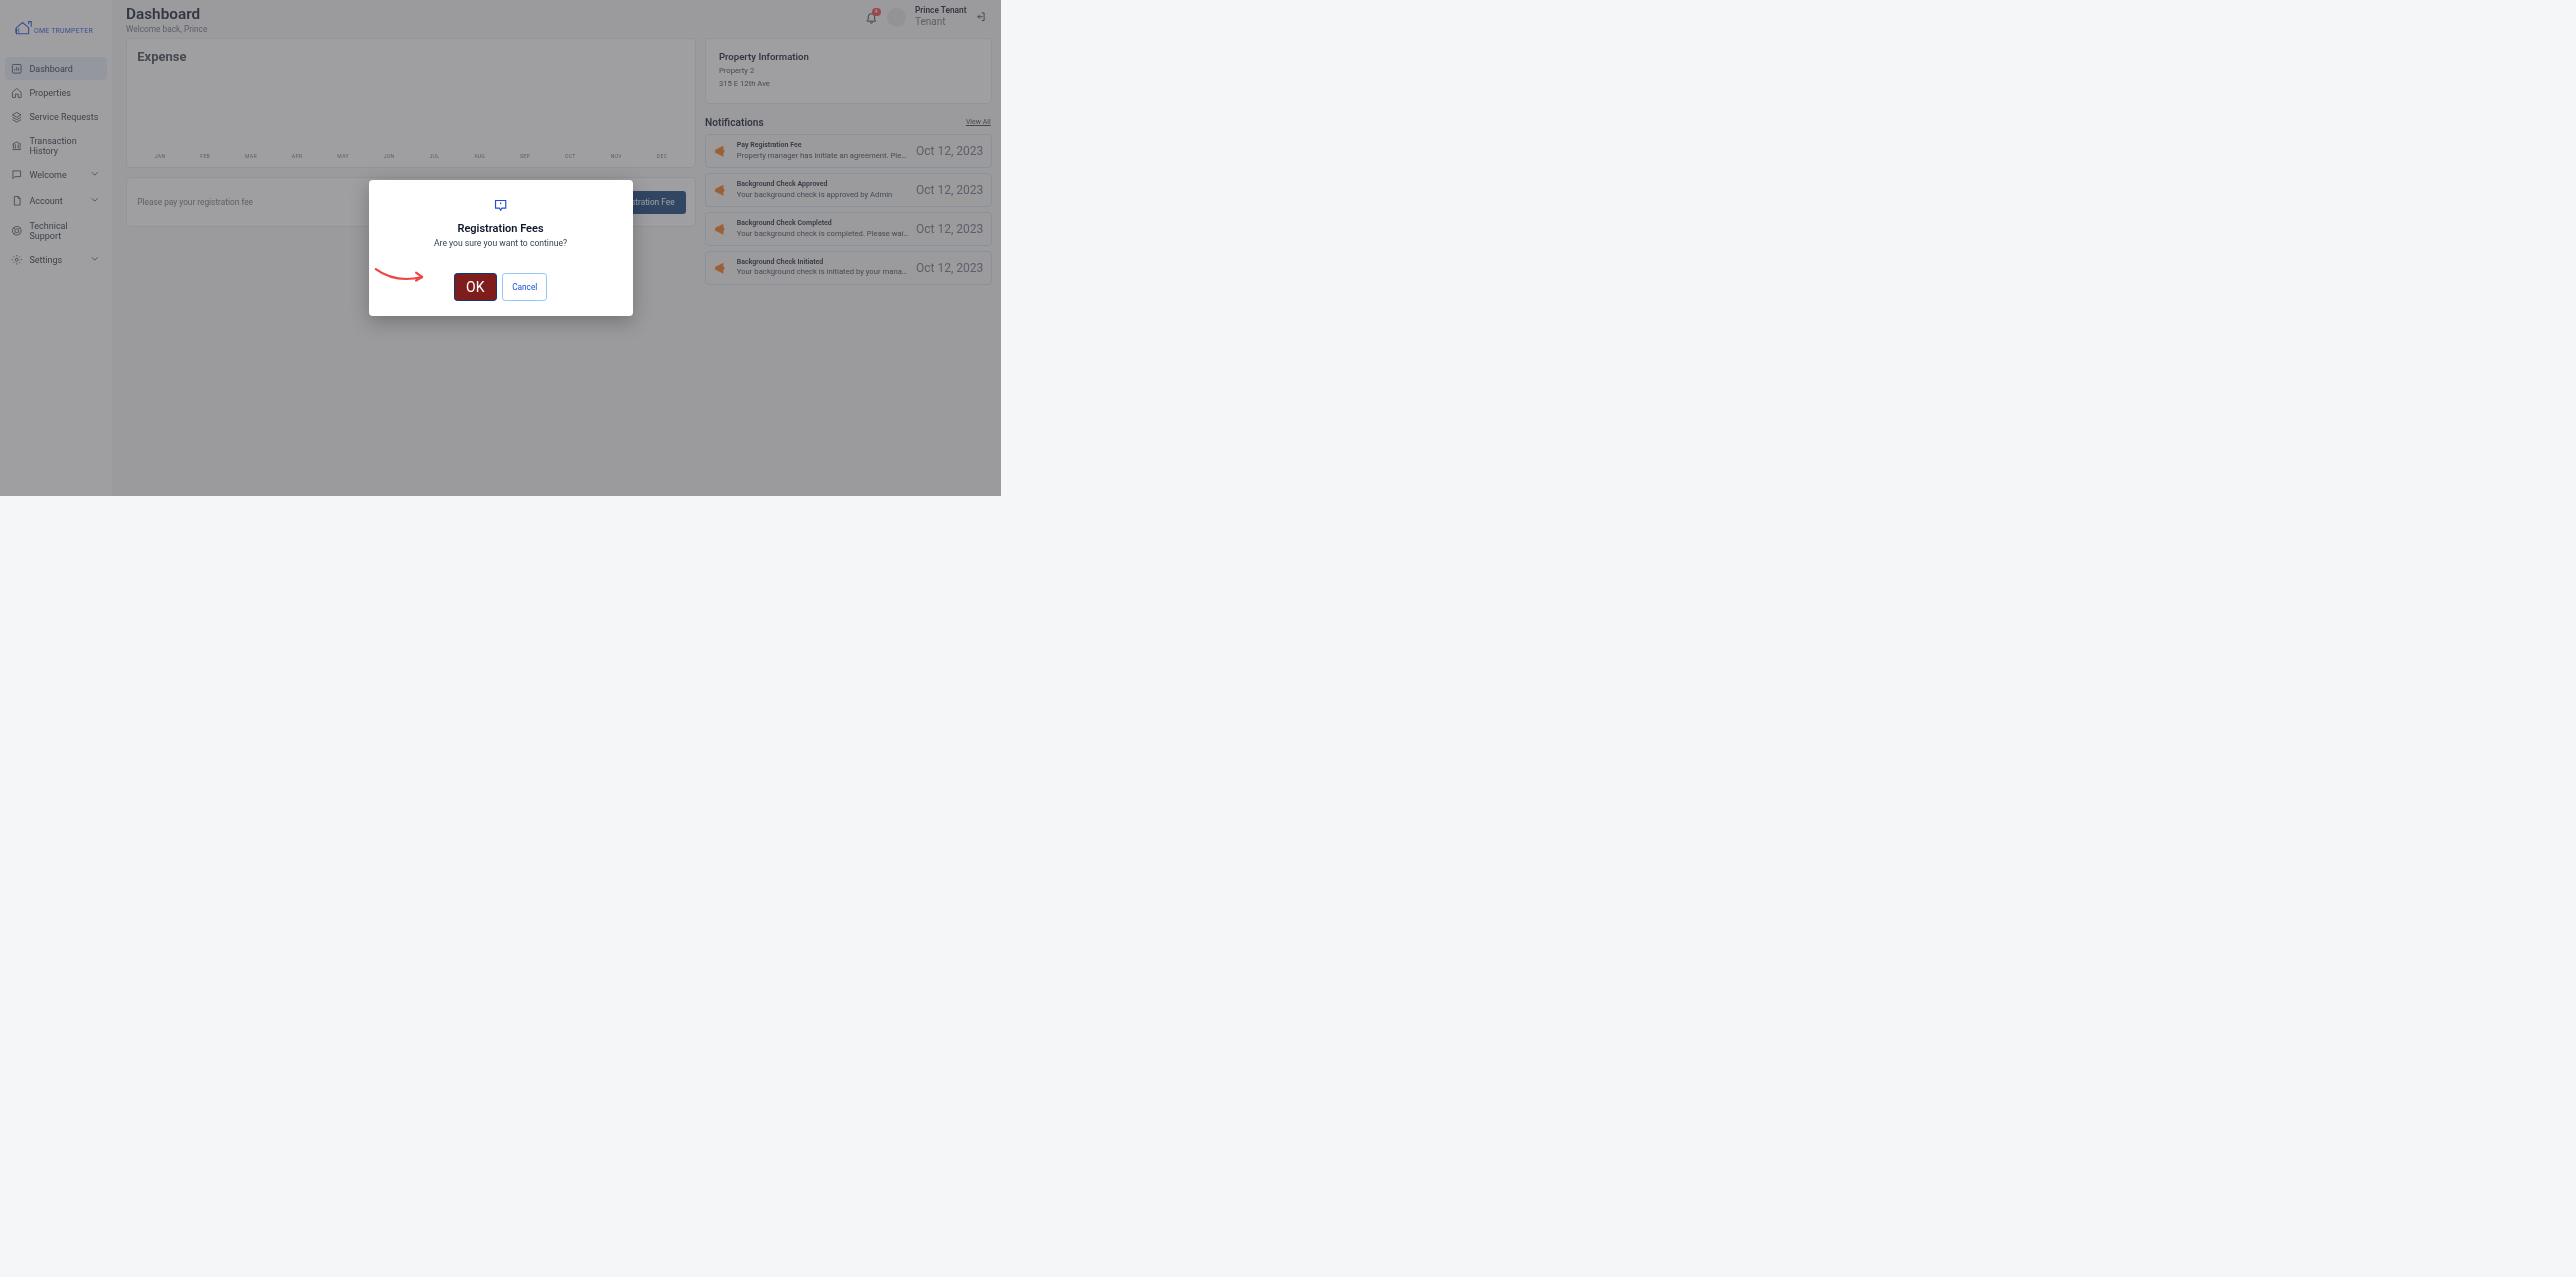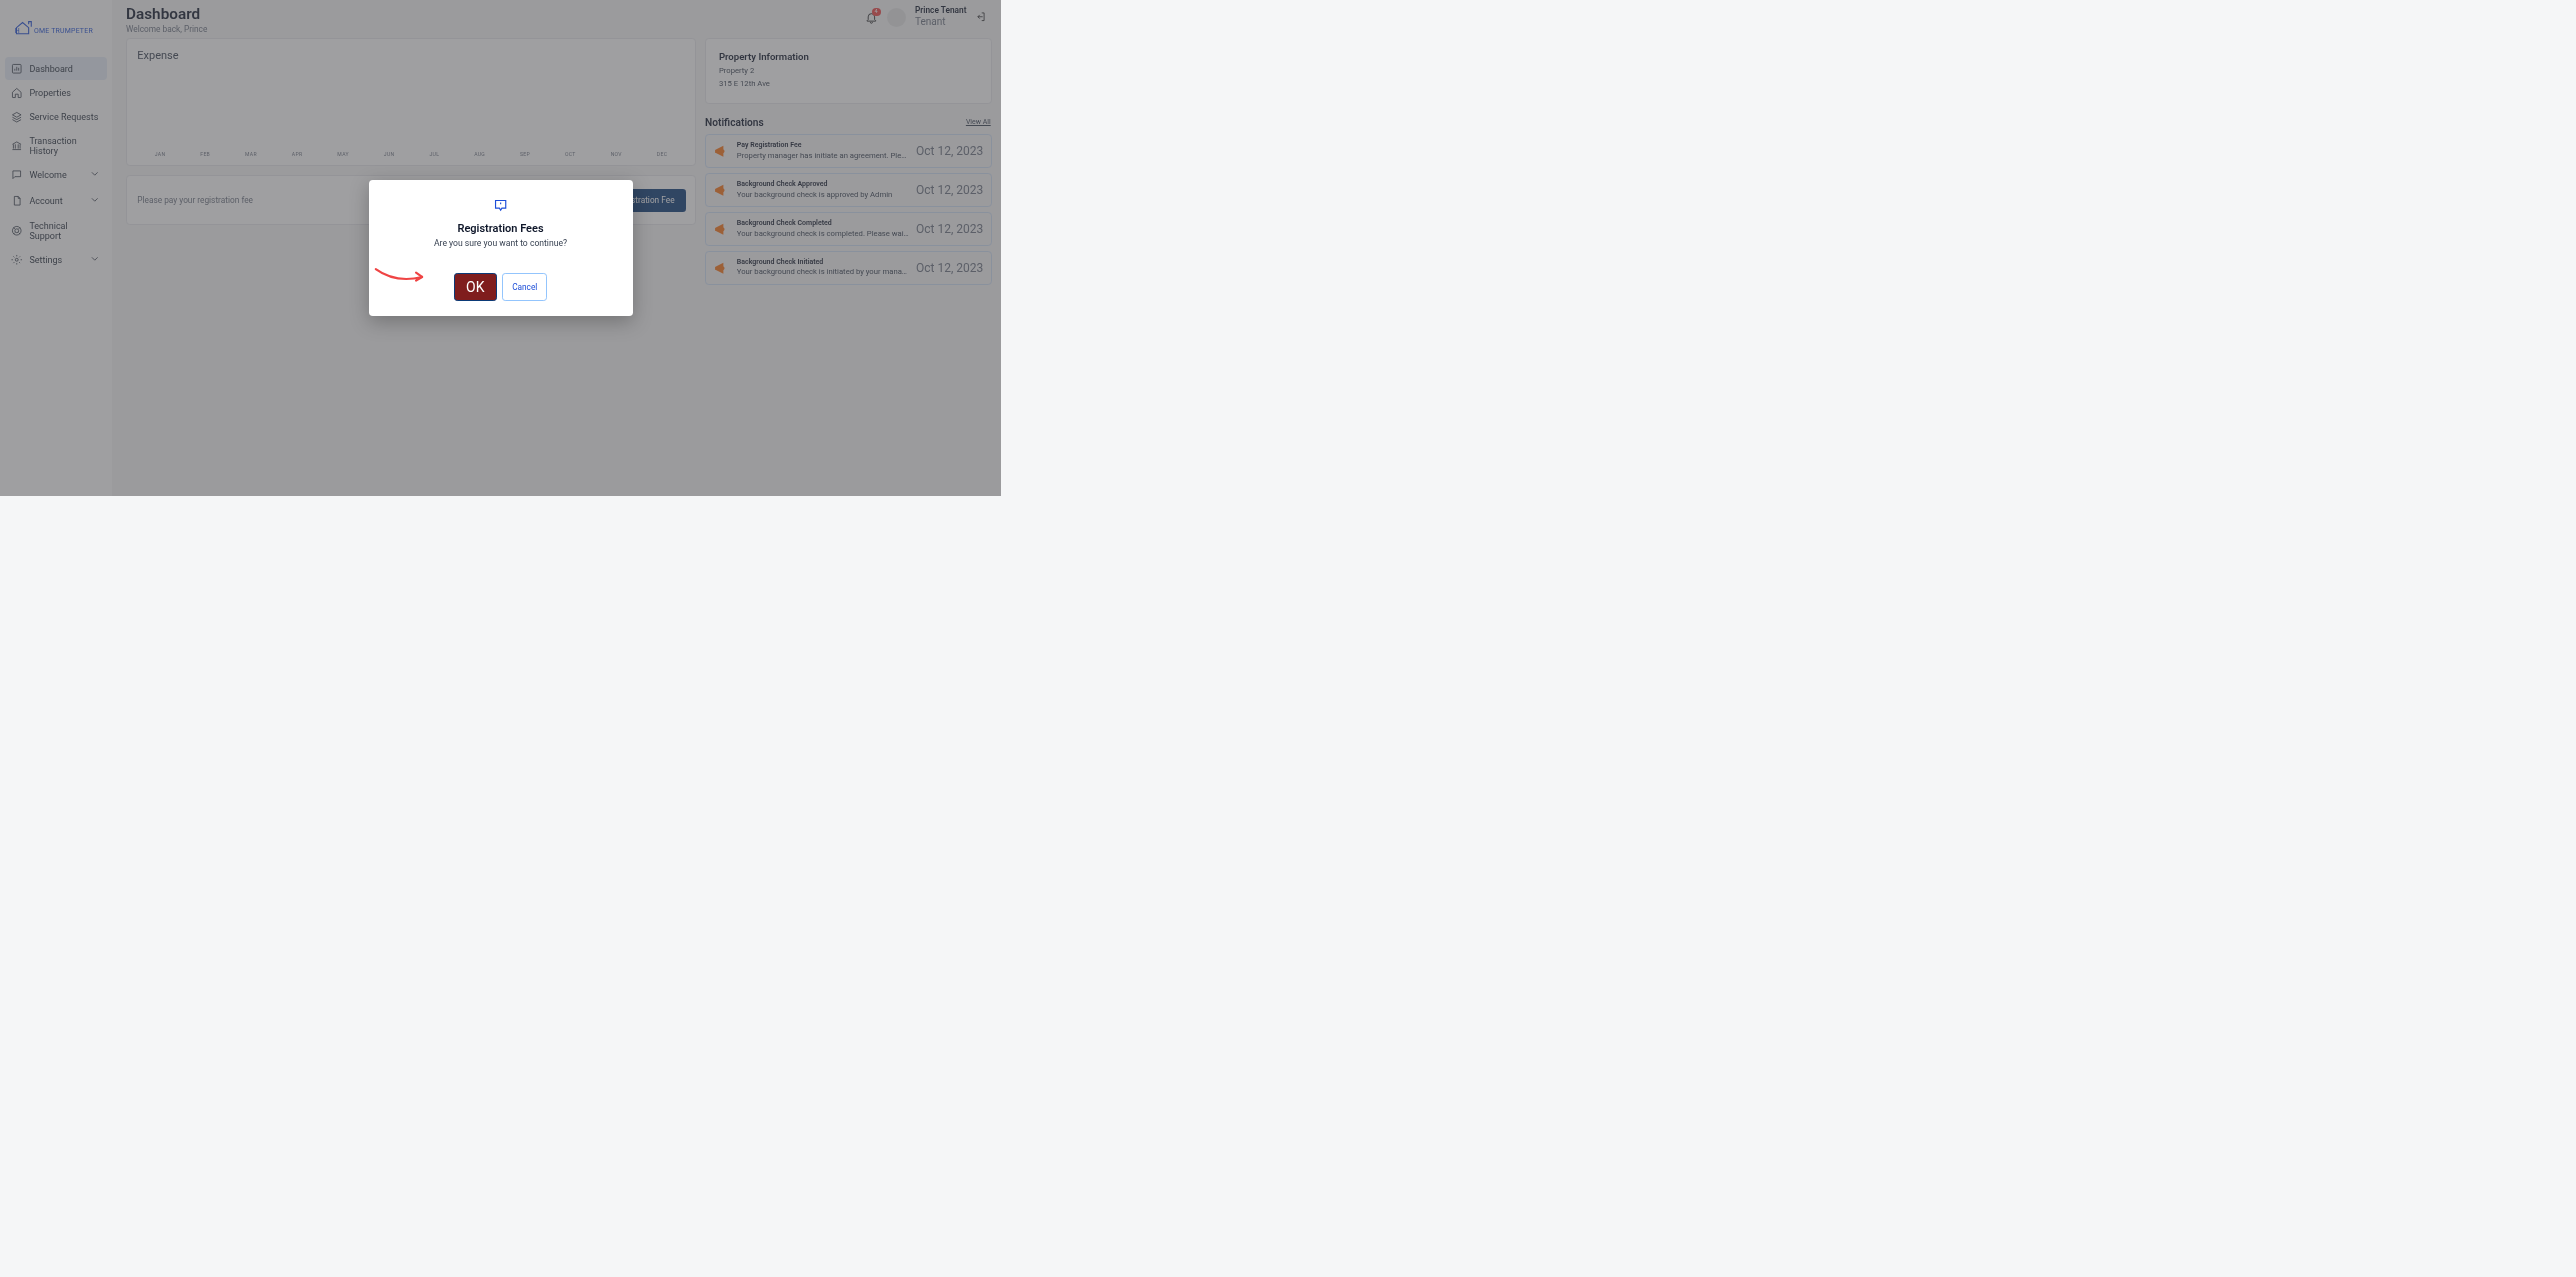--- a/index.html
+++ b/index.html
@@ -29,21 +29,21 @@
   .user-name { font-size:8.3px; font-weight:600; color:#0f172a; line-height:1.2; }
   .user-role { font-size:10px; color:#6b7280; line-height:1.2; }
   .logout-ico svg { width:11.5px; height:11.5px; stroke:#111; fill:none; stroke-width:1.6; }
   
   .content { display:flex; gap:9px; padding: 3.8px 2.6px 0 7.7px; }
   .left-col { flex: 0 0 570px; }
   .right-col { flex:1; min-width:0; }
   
   .card { background:#fff; border:0.6px solid #e7e7ea; border-radius:3.8px; }
   .expense { padding:10.2px 10.2px 3.8px 10.2px; margin-bottom:9px; }
-  .exp-title { font-size:11px; color:#374151; font-weight:400; margin-bottom: 89px; }
+  .exp-title { font-size:13px; color:#374151; font-weight:700; margin-bottom: 89px; }
   .months { display:flex; justify-content:space-around; font-size:5.1px; letter-spacing:0.3px; color:#6b7280; padding-bottom:3.8px; }
   .pay-bar { padding:12.8px 9px 12.8px 10.2px; display:flex; align-items:center; }
   .pay-text { font-size:8.3px; color:#6b7280; }
   .btn-primary { margin-left:auto; background:#0b3a77; color:#fff; border:none; padding:6.4px 11.5px; border-radius:3.2px; font-size:8.3px; cursor:pointer; }
   
   .propinfo { padding:11.5px 12.8px 12.8px 12.8px; margin-bottom:9px; }
   .propinfo .pt { font-size:9.6px; font-weight:600; color:#0f172a; margin-bottom:3.8px; }
   .propinfo .line { font-size:7.7px; color:#374151; line-height:1.6; }
   
   .notif-head { display:flex; align-items:center; padding: 3.8px 0 6.4px 0; }

